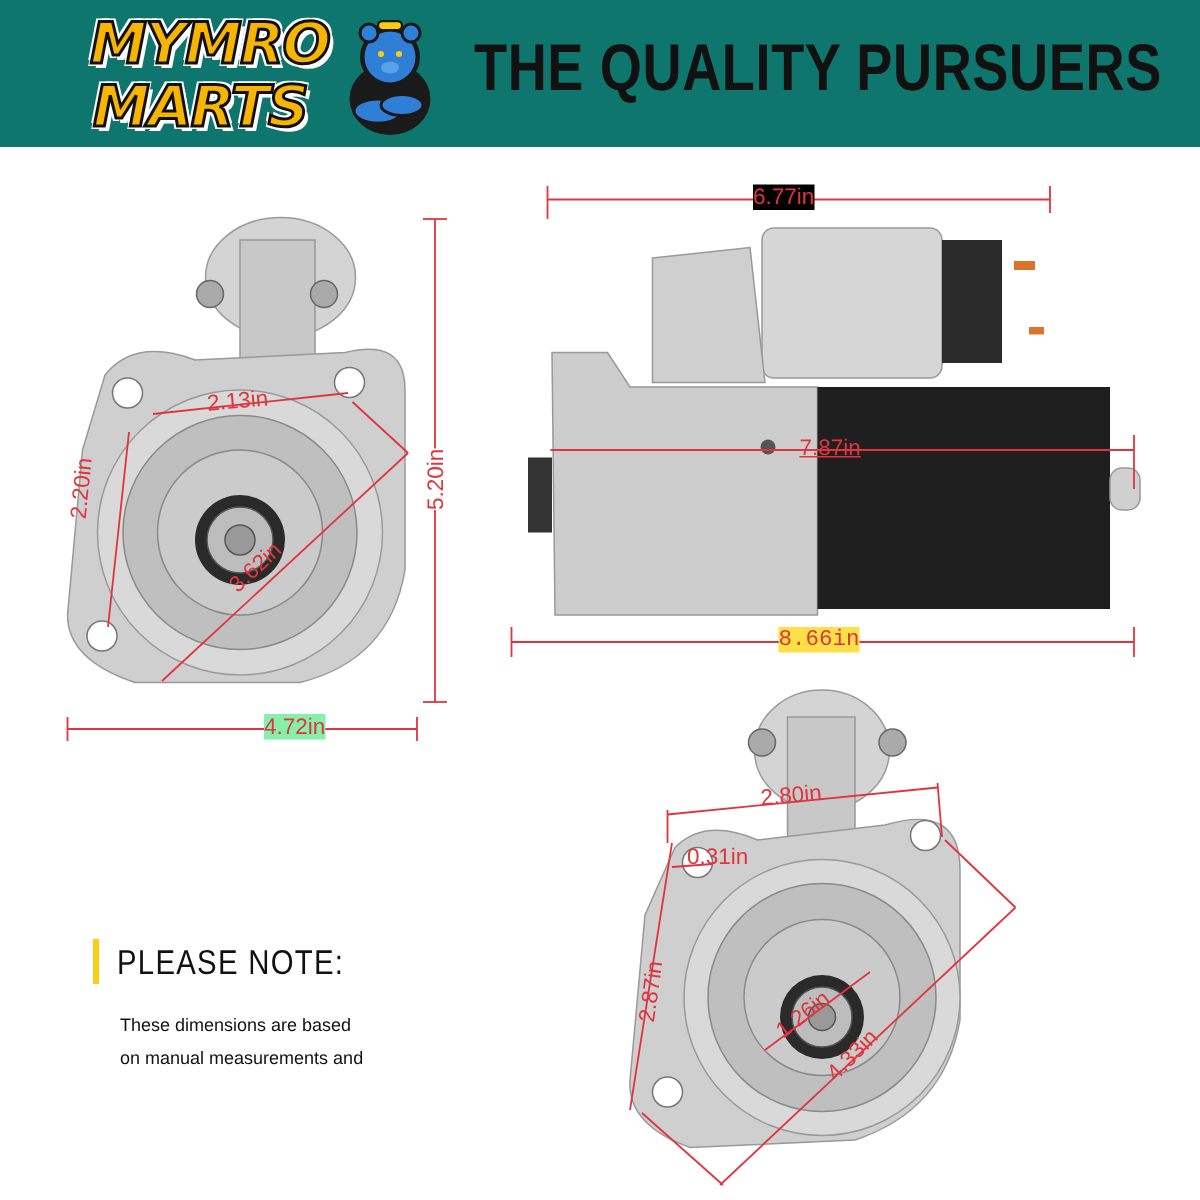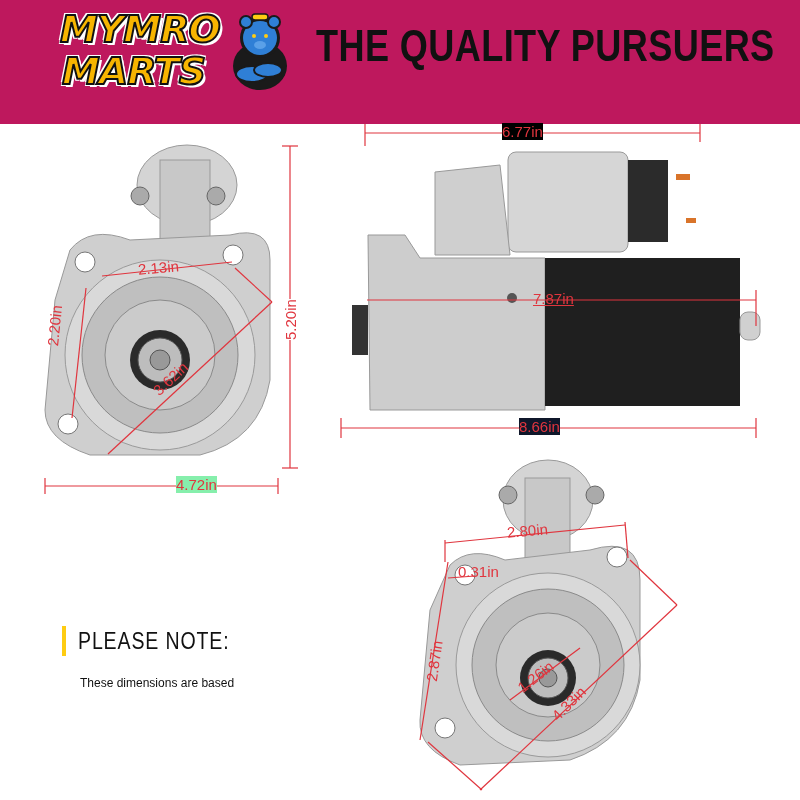--- a/index.html
+++ b/index.html
@@ -1,17 +1,17 @@
 <!DOCTYPE html>
 <html><head>
 <meta charset="utf-8">
 <style>
   html, body { margin:0; padding:0; }
   body { width:800px; height:800px; background:#ffffff; position:relative; overflow:hidden; font-family:"Liberation Sans", sans-serif; }
-  .banner { position:absolute; left:0; top:0; width:800px; height:124px; background:#be185d; }
+  .banner { position:absolute; left:0; top:0; width:800px; height:98px; background:#0f766e; }
   .logo { position:absolute; left:50px; top:6px; width:235px; height:88px; }
   .logo-text { position:absolute; left:0; top:0; font-family:"DejaVu Sans", sans-serif; font-weight:900; font-style:italic; font-size:38px; line-height:38px; color:#f7b500; -webkit-text-stroke:2px #111; text-shadow: 3px 3px 0 #fff, -2px -2px 0 #fff, 2px -2px 0 #fff, -2px 2px 0 #fff; letter-spacing:-1px; }
   .logo-text .l1 { display:block; margin-top:4px; margin-left:10px; }
   .logo-text .l2 { display:block; margin-top:4px; margin-left:12px; }
   .mascot { position:absolute; left:180px; top:2px; width:58px; height:84px; }
   .tagline { position:absolute; left:316px; top:14px; font-family:"Liberation Sans", sans-serif; font-weight:700; font-size:44px; line-height:64px; color:#111; letter-spacing:0.5px; transform:scaleX(0.82); transform-origin:left center; white-space:nowrap; }
   .dim { position:absolute; color:#e0353e; font-size:15px; font-family:"Liberation Sans", sans-serif; white-space:nowrap; background:rgba(255,255,255,0); }
   .note-bar { position:absolute; left:62px; top:626px; width:4px; height:30px; background:#fecc12; }
   .note-title { position:absolute; left:78px; top:626px; font-size:23px; line-height:30px; color:#111; font-family:"Liberation Sans", sans-serif; transform:scaleX(0.85); transform-origin:left center; letter-spacing:1px; white-space:nowrap; }
   .note-body { position:absolute; left:80px; top:672px; width:300px; font-size:12px; line-height:22px; color:#111; font-family:"Liberation Sans", sans-serif; }
@@ -132,25 +132,26 @@
 </svg>
 
 <div class="dim" style="left:138px;top:259px;transform:rotate(-5deg);">2.13in</div>
 <div class="dim" style="left:44px;top:345px;transform:rotate(-84deg);transform-origin:left top;">2.20in</div>
 <div class="dim" style="left:150px;top:370px;transform:rotate(-43deg);">3.62in</div>
 <div class="dim" style="left:282px;top:340px;transform:rotate(-90deg);transform-origin:left top;background:#fff;">5.20in</div>
 <div class="dim" style="left:132px;top:476px;background:#86efac;margin-left:44px;">4.72in</div>
 
 <div class="dim" style="left:502px;top:123px;background:#000000;">6.77in</div>
 <div class="dim" style="left:533px;top:290px;text-decoration:underline;">7.87in</div>
-<div class="dim" style="left:519px;top:418px;background:#0f172a;">8.66in</div>
+<div class="dim" style="left:519px;top:418px;background:#fde047;font-family:Liberation Mono, monospace;">8.66in</div>
 
 <div class="dim" style="left:507px;top:522px;transform:rotate(-5deg);">2.80in</div>
 <div class="dim" style="left:458px;top:563px;">0.31in</div>
 <div class="dim" style="left:423px;top:680px;transform:rotate(-82deg);transform-origin:left top;">2.87in</div>
 <div class="dim" style="left:515px;top:668px;transform:rotate(-38deg);">1.26in</div>
 <div class="dim" style="left:548px;top:695px;transform:rotate(-45deg);">4.33in</div>
 
 <div class="note-bar"></div>
 <div class="note-title">PLEASE NOTE:</div>
 <div class="note-body">
   <span>These dimensions are based</span>
+  <span>on manual measurements and</span>
 </div>
 
 </body></html>

